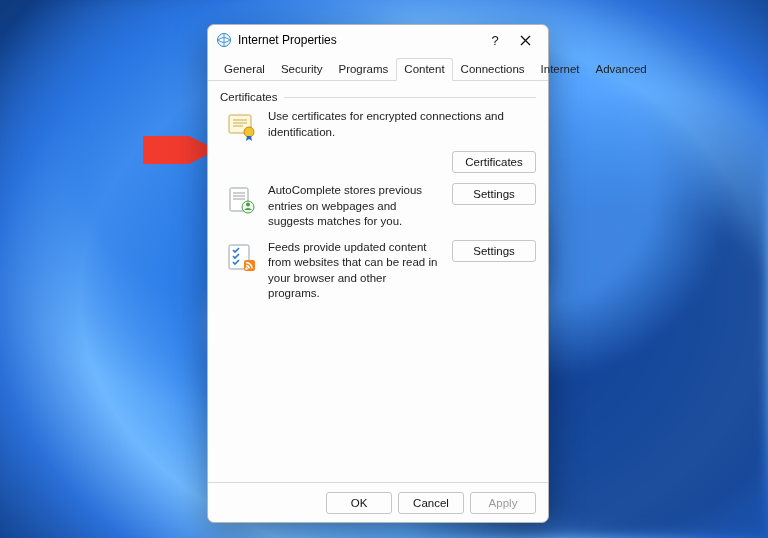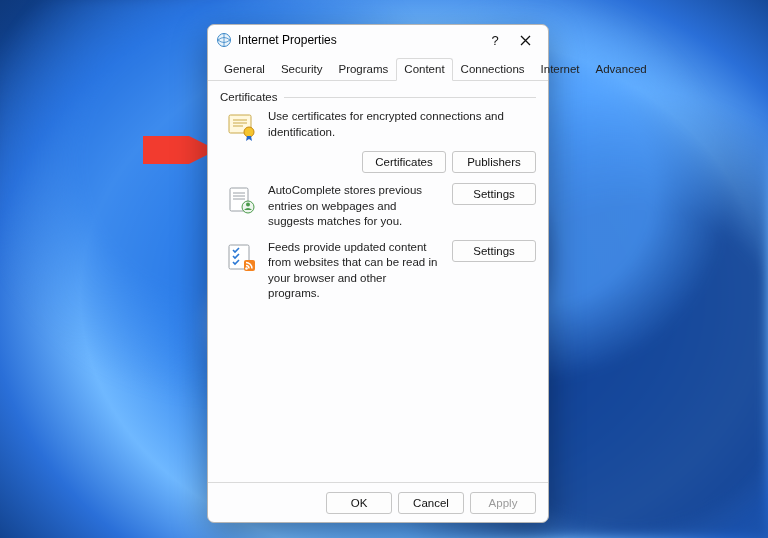--- a/index.html
+++ b/index.html
@@ -186,21 +186,20 @@
           <line x1="7" y1="9" x2="21" y2="9" stroke="#caa94a" stroke-width="1"></line>
           <line x1="7" y1="12" x2="21" y2="12" stroke="#caa94a" stroke-width="1"></line>
           <line x1="7" y1="15" x2="17" y2="15" stroke="#caa94a" stroke-width="1"></line>
           <circle cx="23" cy="21" r="5" fill="#f4c430" stroke="#c78a12"></circle>
           <path d="M21 25 L20 30 L23 28 L26 30 L25 25" fill="#2767c7"></path>
         </svg>
         <div class="desc">Use certificates for encrypted connections and identification.</div>
       </div>
       <div class="btnrow">
         <button class="btn">Certificates</button>
-        <button class="btn">Publishers</button>
       </div>
     </div>
 
     <div class="group">
       <div class="group-body">
         <svg class="icon" viewBox="0 0 32 32">
           <rect x="4" y="3" width="18" height="23" rx="1.5" fill="#fff" stroke="#9aa0a6"></rect>
           <line x1="7" y1="8" x2="19" y2="8" stroke="#9aa0a6"></line>
           <line x1="7" y1="11" x2="19" y2="11" stroke="#9aa0a6"></line>
           <line x1="7" y1="14" x2="19" y2="14" stroke="#9aa0a6"></line>

